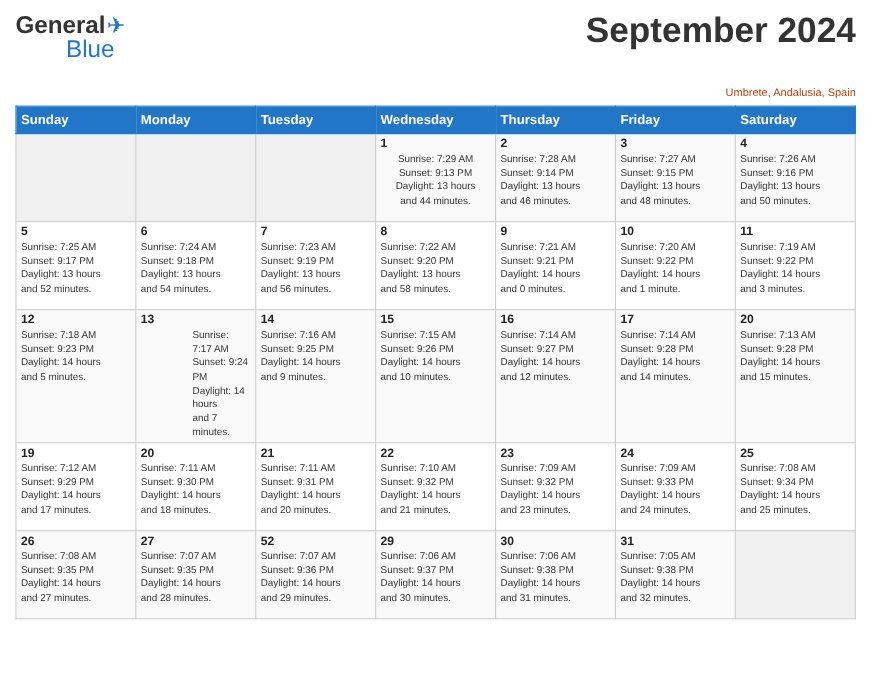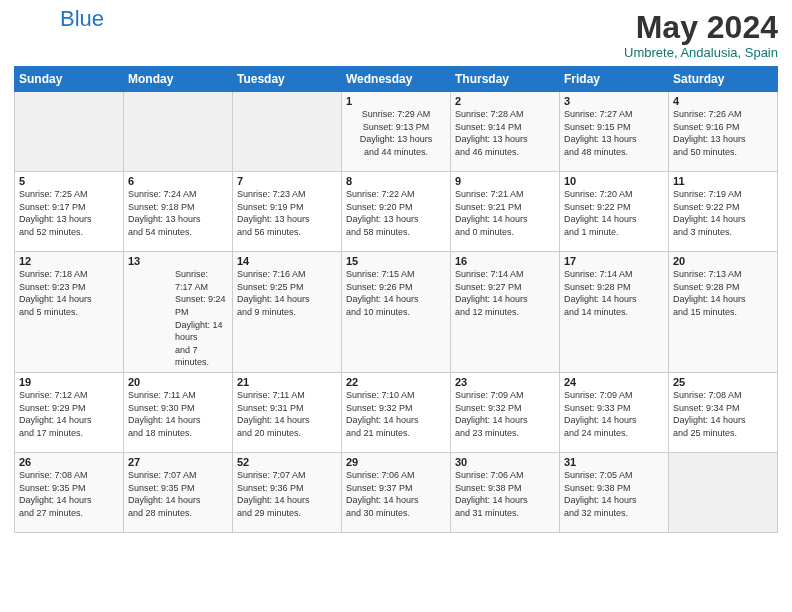--- a/index.html
+++ b/index.html
@@ -34,22 +34,23 @@
     .header-right {
       text-align: right;
     }
     .month-title {
       font-size: 32px;
       font-weight: bold;
       color: #333;
       line-height: 1.1;
     }
     .location {
-      font-size: 13px;
-      color: #0f766e;
+      font-size: 10px;
+      color: #c2410c;
+      margin-top: 34px;
     }
     table {
       width: 100%;
       border-collapse: collapse;
       table-layout: fixed;
       padding-left: 43px;
     }
     thead tr th {
       background-color: #2176c7;
       color: #fff;
@@ -85,24 +86,28 @@
     .empty-cell {
       background: #f0f0f0 !important;
     }
   </style>
 </head>
 <body>
 
 <div class="page">
   <div class="header">
     <div class="logo">
+      <div class="logo-row">
+        <span style="font-size:22px;font-weight:bold;color:#333;">General</span>
+        <span style="color:#2176c7;font-size:20px;margin-left:1px;">✈</span>
+      </div>
       <span style="font-size:22px;font-weight:normal;color:#2176c7;margin-top:-4px;margin-left:46px;">Blue</span>
     </div>
     <div class="header-right">
-      <div class="month-title">May 2024</div>
+      <div class="month-title">September 2024</div>
       <div class="location">Umbrete, Andalusia, Spain</div>
     </div>
   </div>
 
   <table>
     <thead>
       <tr>
       <th>Sunday</th>
           <th>Monday</th>
           <th>Tuesday</th>

